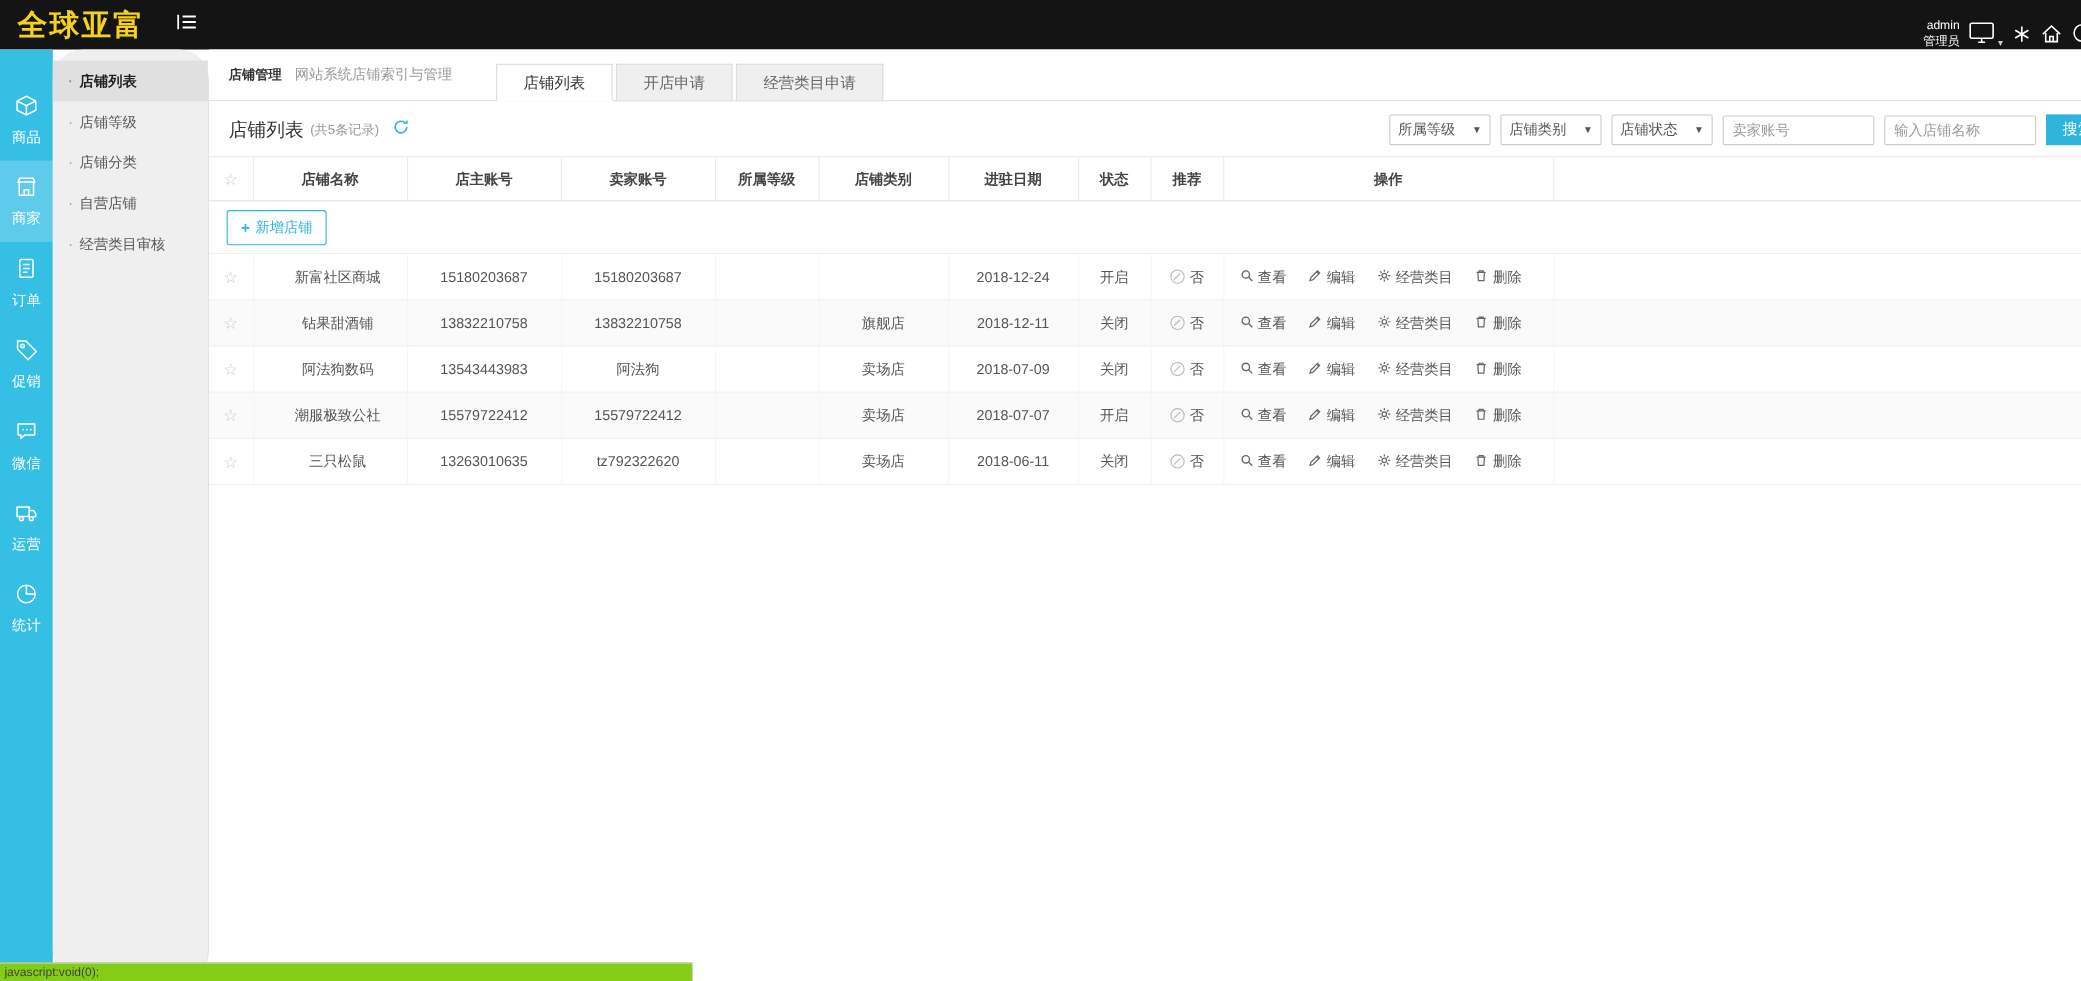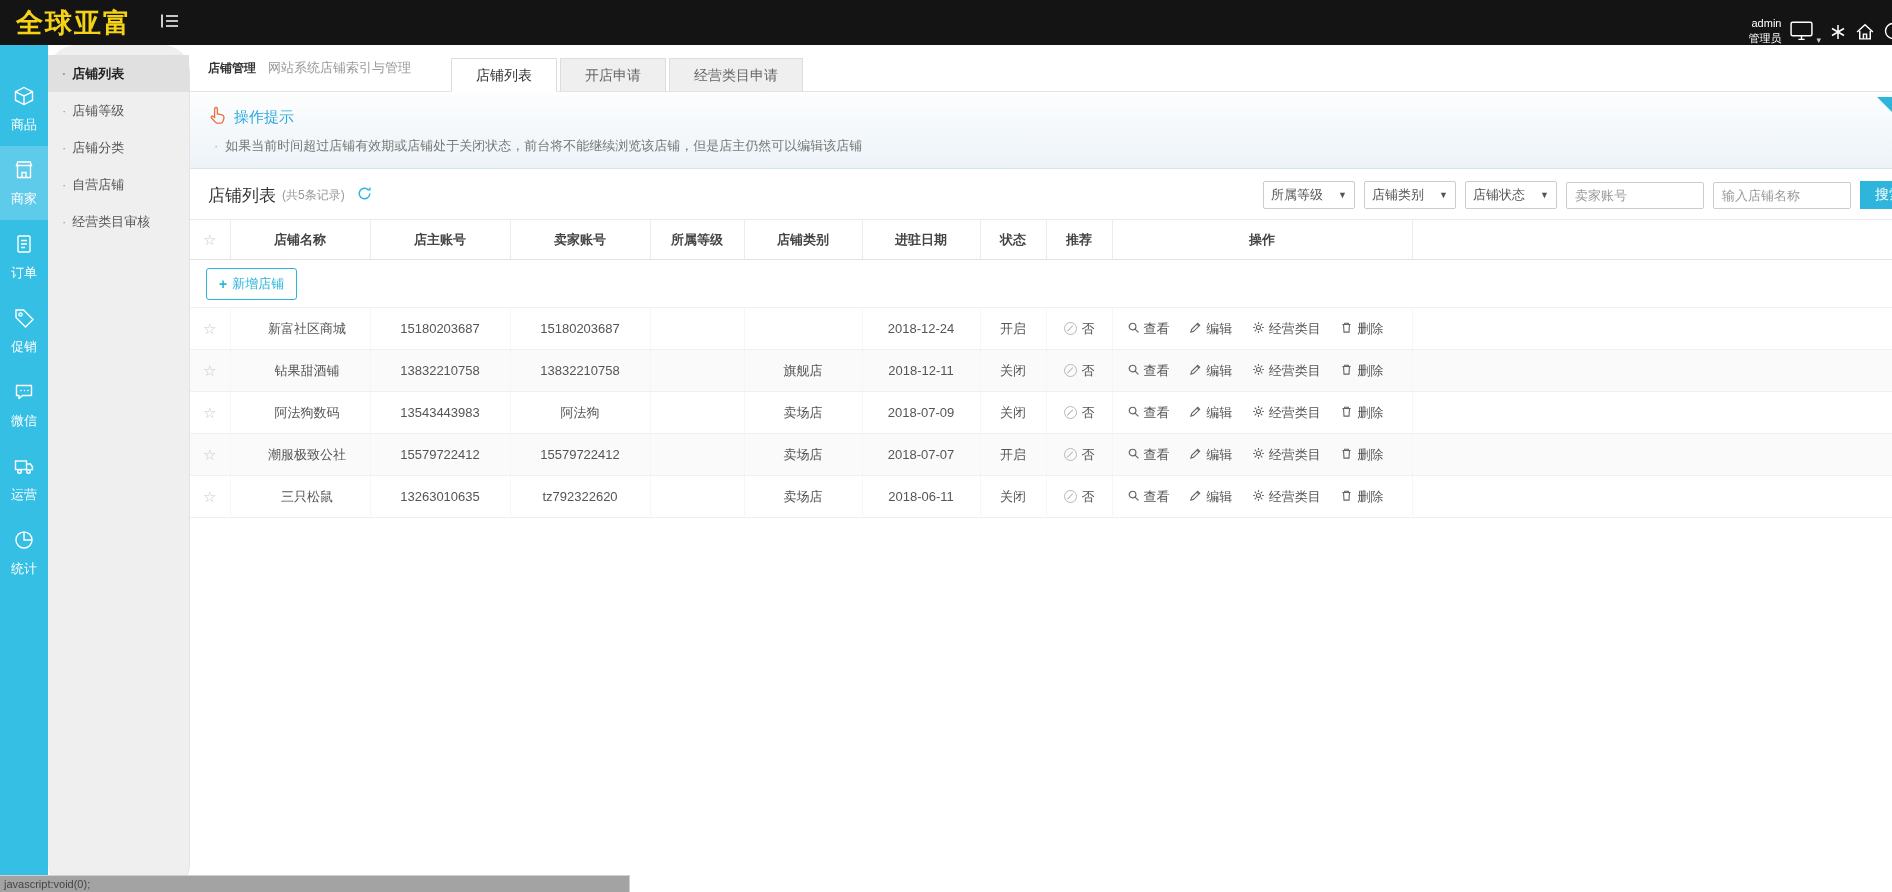--- a/index.html
+++ b/index.html
@@ -68,21 +68,21 @@
   .add-btn .plus { font-weight:bold; font-size:14px; }
   tr.data-row.alt td { background:#fafafa; }
   td.c-name { text-align:center; padding-left:14px; }
   .star { color:#c9c9c9; font-size:15px; cursor:pointer; }
   .no-ico { display:inline-block; width:13px; height:13px; border:1px solid #b8b8b8; border-radius:50%; position:relative; vertical-align:-2px; margin-right:5px; }
   .no-ico::after { content:""; position:absolute; left:1.5px; top:5px; width:8px; height:1px; background:#b8b8b8; transform:rotate(-45deg); }
   td.c-ops { text-align:left; padding-left:14px; }
   .op { display:inline-flex; align-items:center; gap:4px; margin-right:16px; color:#555; cursor:pointer; white-space:nowrap; }
   .op svg { flex:none; }
   
-  .statusbar { position:absolute; left:0; bottom:0; width:630px; height:17px; line-height:16px; background:#a3a3a3; border:1px solid #cfcfcf; border-left:none; border-bottom:none; font-size:11px; color:#444; padding-left:4px; z-index:20; }
+  .statusbar { position:absolute; left:0; bottom:0; width:630px; height:17px; line-height:16px; background:#84cc16; border:1px solid #cfcfcf; border-left:none; border-bottom:none; font-size:11px; color:#444; padding-left:4px; z-index:20; }
 </style>
 </head>
 <body>
 
 <header class="topbar">
   <div class="logo">全球亚富</div>
   <div class="collapse-btn">
     <span>
       <svg width="20" height="16" viewBox="0 0 20 16" fill="none" stroke="#fff" stroke-width="1.6">
           <path d="M2 1.5v13"></path>
@@ -216,34 +216,20 @@
     <div class="page-header">
       <span class="page-title">店铺管理</span>
       <span class="page-sub">网站系统店铺索引与管理</span>
       <div class="tabs">
         <div class="tab active">店铺列表</div>
         <div class="tab">开店申请</div>
         <div class="tab">经营类目申请</div>
       </div>
     </div>
 
-    <div class="notice">
-      <div class="notice-title-row">
-        <span>
-          <svg width="16" height="18" viewBox="0 0 16 18" fill="none" stroke="#e8703f" stroke-width="1.3">
-              <path d="M6 1.5c.8 0 1.4.6 1.4 1.4V8l4.6.9c1.2.25 2 1.3 2 2.5 0 .3 0 .5-.1.8l-.9 3.2c-.3 1-1.2 1.7-2.2 1.7H7.2c-.6 0-1.2-.25-1.6-.7L1.5 12c-.4-.45-.4-1.15.05-1.6.4-.4 1.05-.45 1.5-.1l1.55 1.2V2.9C4.6 2.1 5.2 1.5 6 1.5z"></path>
-            </svg>
-        </span>
-        <span class="notice-title">操作提示</span>
-      </div>
-      <div class="notice-text">
-        <span class="bullet">·</span><span>如果当前时间超过店铺有效期或店铺处于关闭状态，前台将不能继续浏览该店铺，但是店主仍然可以编辑该店铺</span>
-      </div>
-      <div class="notice-collapse"></div>
-    </div>
 
     <div class="list-toolbar">
       <span class="list-title">店铺列表</span>
       <span class="list-count">(共5条记录)</span>
       <span class="refresh">
         <span>
           <svg width="15" height="15" viewBox="0 0 15 15">
               <path d="M12.8 7.5a5.3 5.3 0 1 1-1.55-3.75" fill="none" stroke="#2db5dc" stroke-width="1.5"></path>
               <path d="M13.6 1v3.6h-3.6z" fill="#2db5dc"></path>
             </svg>

